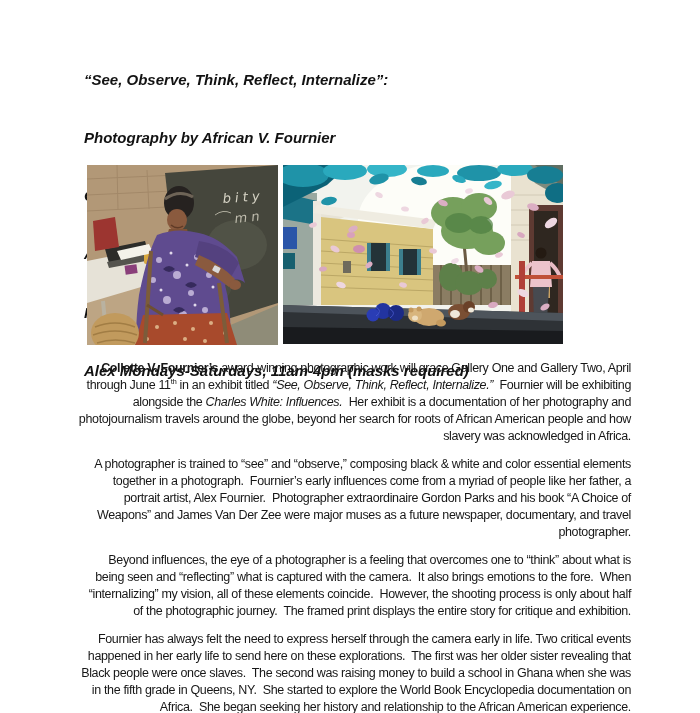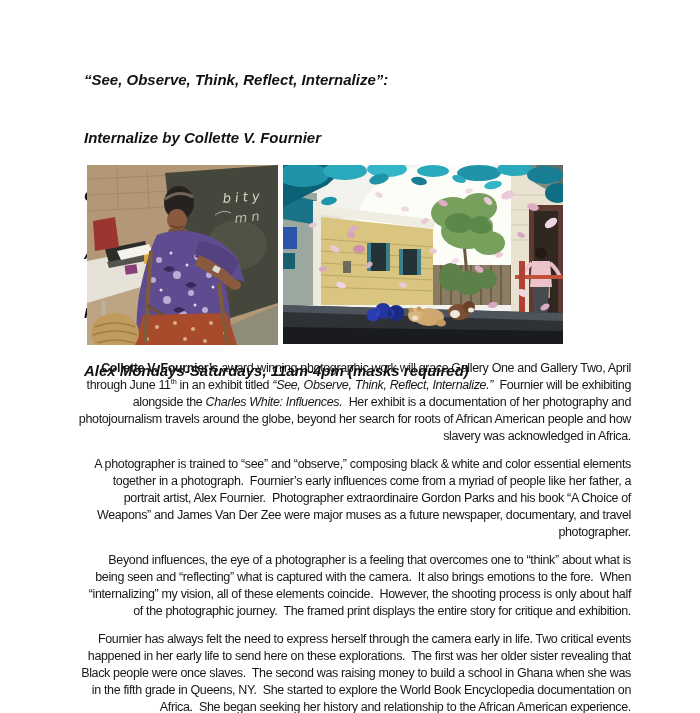--- a/index.html
+++ b/index.html
@@ -33,21 +33,21 @@
   .body-text em{font-style:italic;}
   .body-text sup{font-size:0.62em;vertical-align:super;line-height:0;}
 </style>
 </head>
 <body>
 
 <div class="page">
 
   <div class="header">
     <div>“See, Observe, Think, Reflect, Internalize”:</div>
-    <div>Internalize by Collette V. Fournier</div>
+    <div>Photography by African V. Fournier</div>
     <div>Gallery One &amp; Gallery Two</div>
     <div>April 2 – June 11, 2022</div>
     <div>Free to the Public</div>
     <div>Alex Mondays-Saturdays, 11am-4pm (masks required)</div>
   </div>
 
   <div class="photo-row">
 
     <svg class="photo" width="191" height="180" viewBox="0 0 191 180">
       <rect width="191" height="180" fill="#b29877"></rect>

